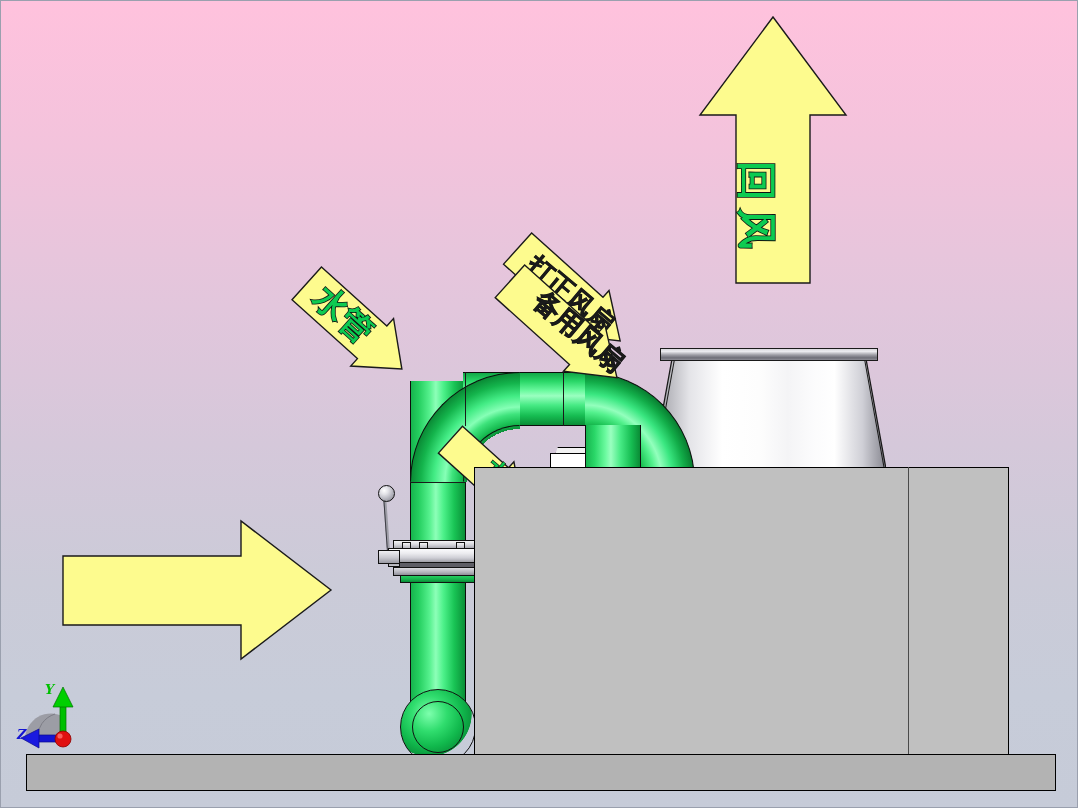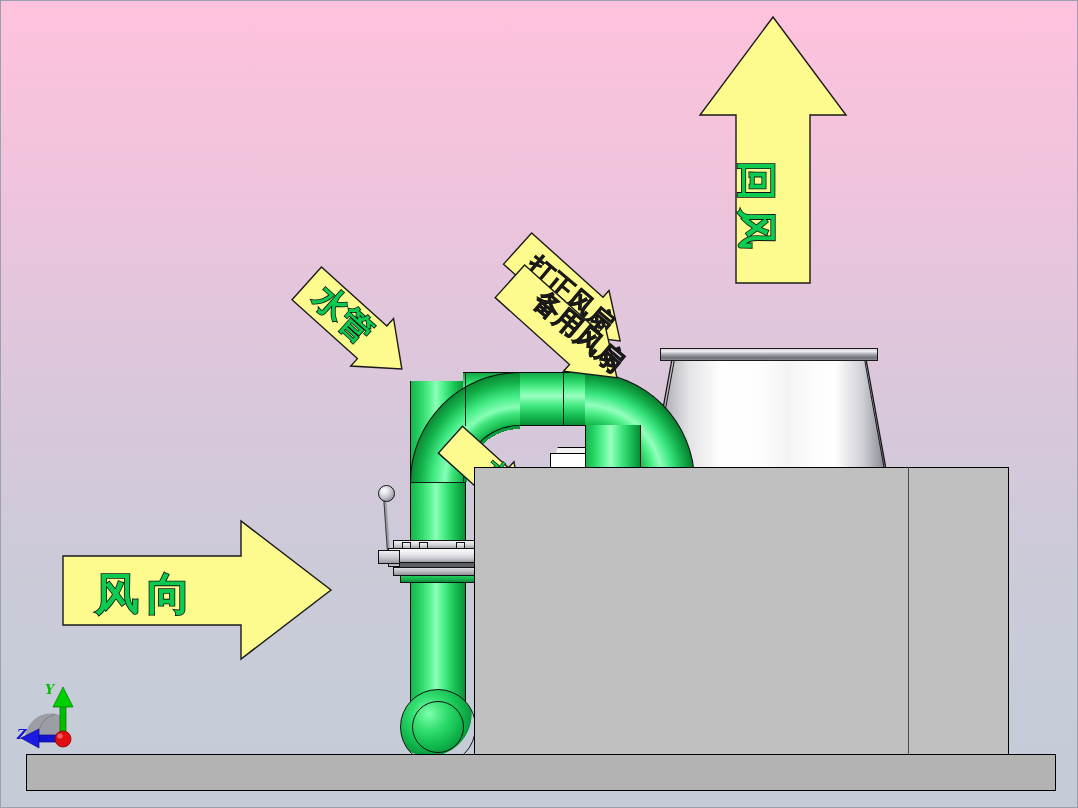--- a/index.html
+++ b/index.html
@@ -499,21 +499,20 @@
   <div class="layer valve-boss-l"></div>
   <div class="layer valve-bolt" style="left:401px;top:541px;"></div>
   <div class="layer valve-bolt" style="left:418px;top:541px;"></div>
   <div class="layer valve-bolt" style="left:455px;top:541px;"></div>
 
   <div class="arrow arrow-wind">
     <svg width="270" height="140" viewBox="0 0 270 140">
       <polygon class="arrow-poly" points="0,35 178,35 178,0 268,69 178,138 178,104 0,104"></polygon>
     </svg>
   </div>
-  <div class="arrow-label label-wind">风向</div>
 
   <div class="arrow arrow-return">
     <svg width="150" height="268" viewBox="0 0 150 268">
       <polygon class="arrow-poly" points="75,0 148,98 112,98 112,266 38,266 38,98 2,98"></polygon>
     </svg>
   </div>
   <div class="arrow-label label-return">
     <span>回</span>
     <span>风</span>
   </div>

